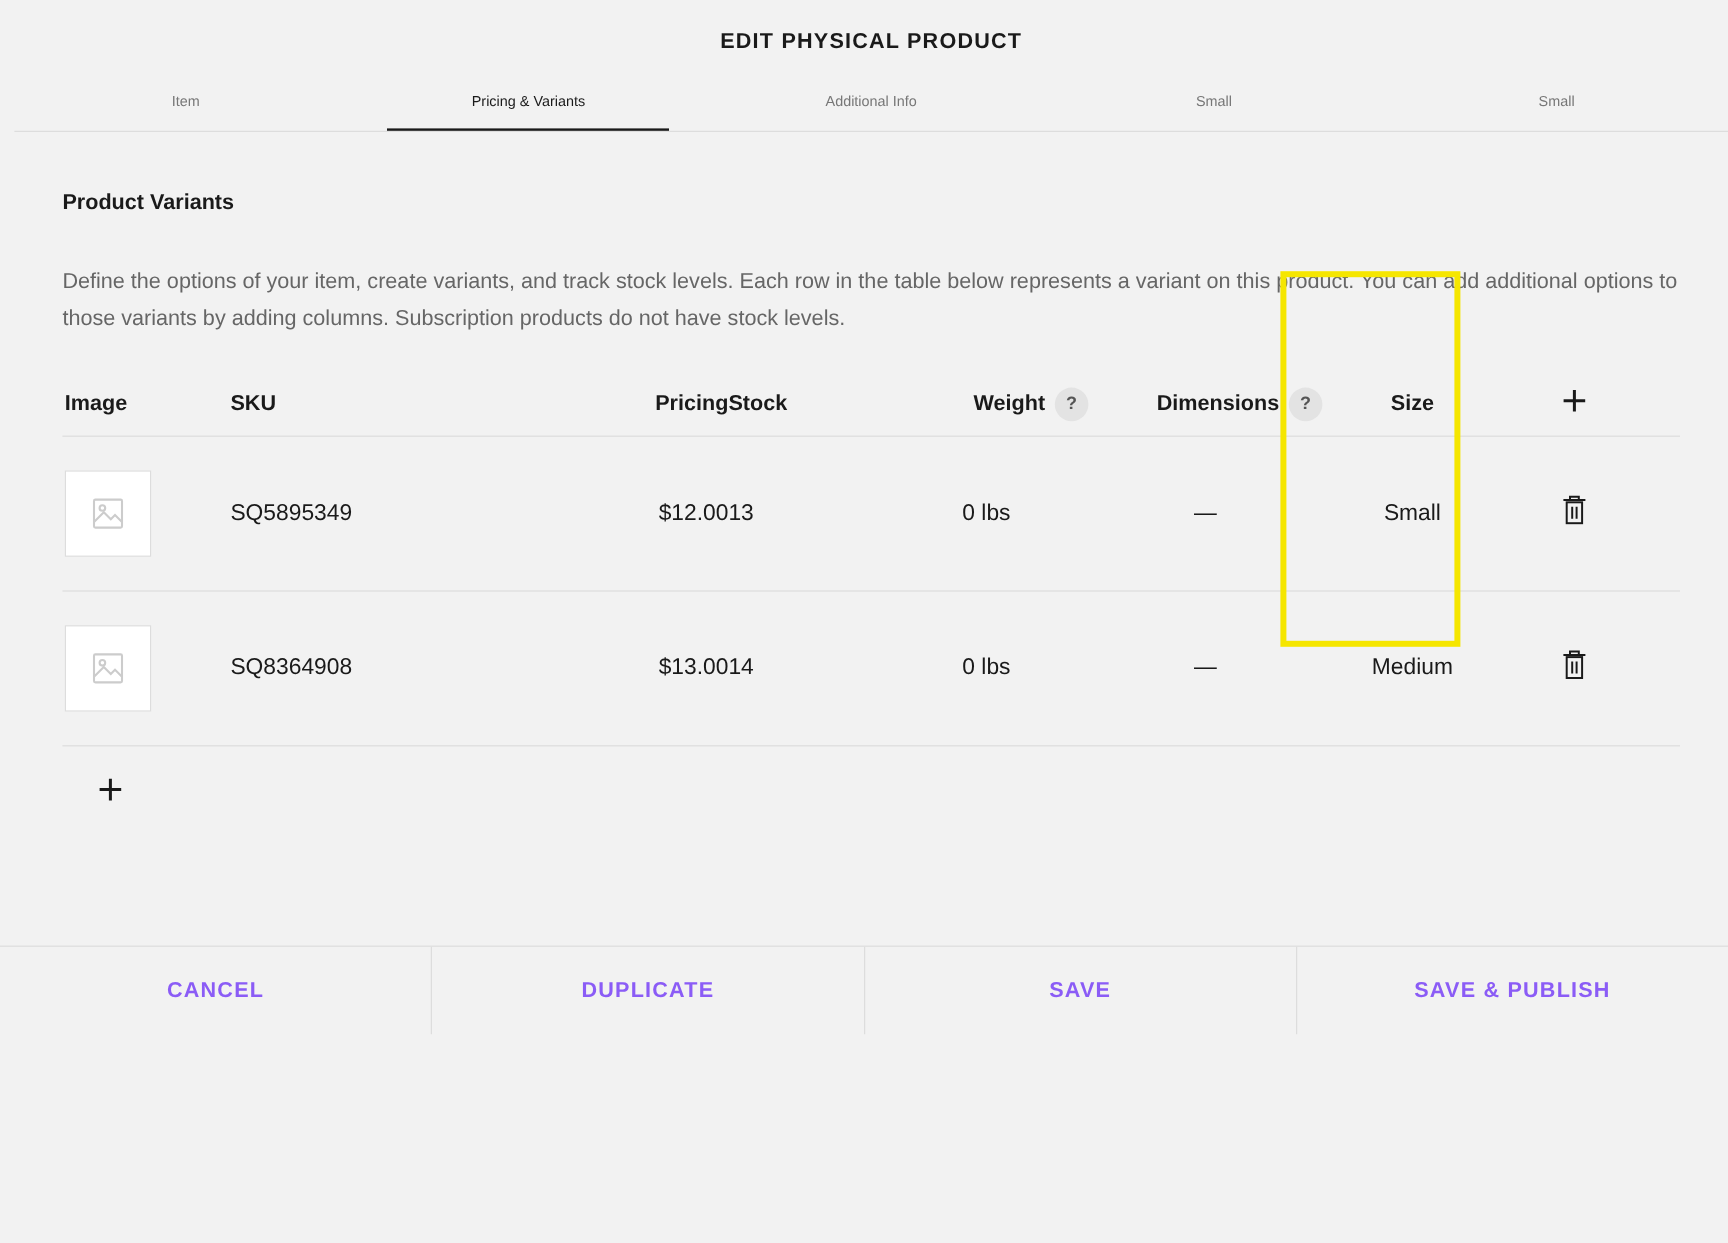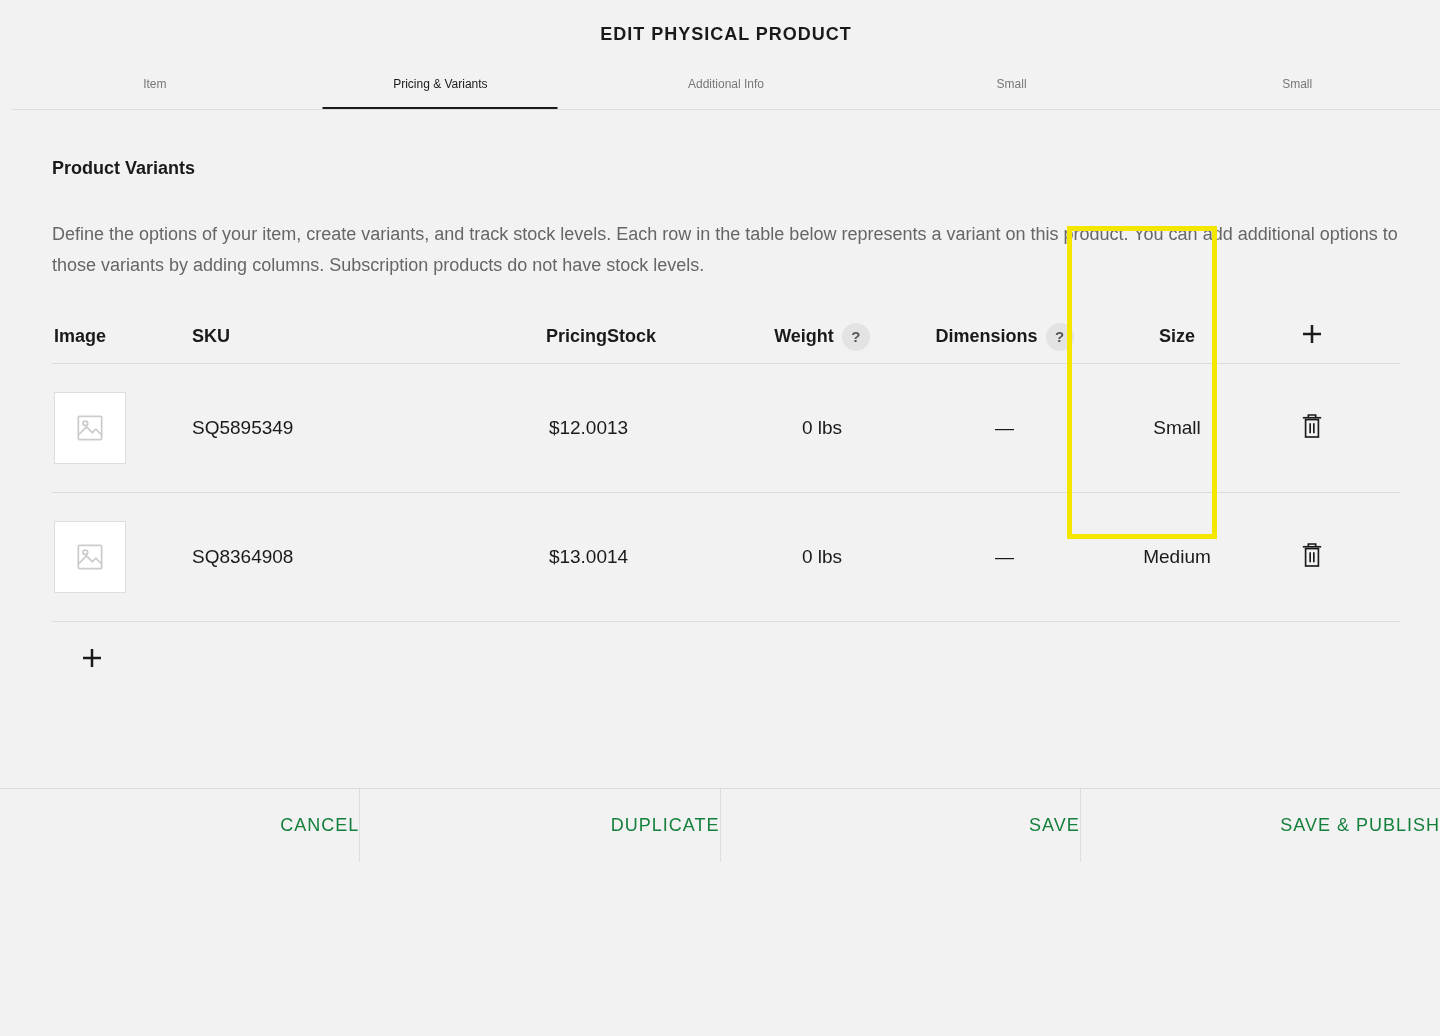--- a/index.html
+++ b/index.html
@@ -38,24 +38,24 @@
   
   .plus-btn { cursor: pointer; display: inline-flex; align-items: center; justify-content: center; }
   .plus-btn svg { width: 24px; height: 24px; }
   
   .trash-btn { cursor: pointer; display: inline-flex; align-items: center; justify-content: center; }
   .trash-btn svg { width: 22px; height: 26px; }
   
   .add-row { padding: 24px 0 0 28px; }
   
   .footer { position: absolute; bottom: 0; left: 0; right: 0; display: flex; border-top: 1px solid #ddd; background: #f2f2f2; }
-  .footer-btn { flex: 1; text-align: right; padding: 26px 0; font-size: 18px; font-weight: 400; letter-spacing: 1px; color: #15803d; cursor: pointer; border-right: 1px solid #ddd; }
+  .footer-btn { flex: 1; text-align: center; padding: 26px 0; font-size: 18px; font-weight: 700; letter-spacing: 1px; color: #8b5cf6; cursor: pointer; border-right: 1px solid #ddd; }
   .footer-btn:last-child { border-right: none; }
   
-  .hdr-inline { display: inline-flex; align-items: center; justify-content: center; width: 100%; }
+  .hdr-inline { display: inline-flex; align-items: center; justify-content: flex-end; width: 100%; }
   
   .container { position: relative; width: 1440px; height: 862px; overflow: hidden; padding-left: 12px; }
 </style>
 </head>
 <body>
 
 <div class="container">
 
   <div class="header-title">EDIT PHYSICAL PRODUCT</div>
 

